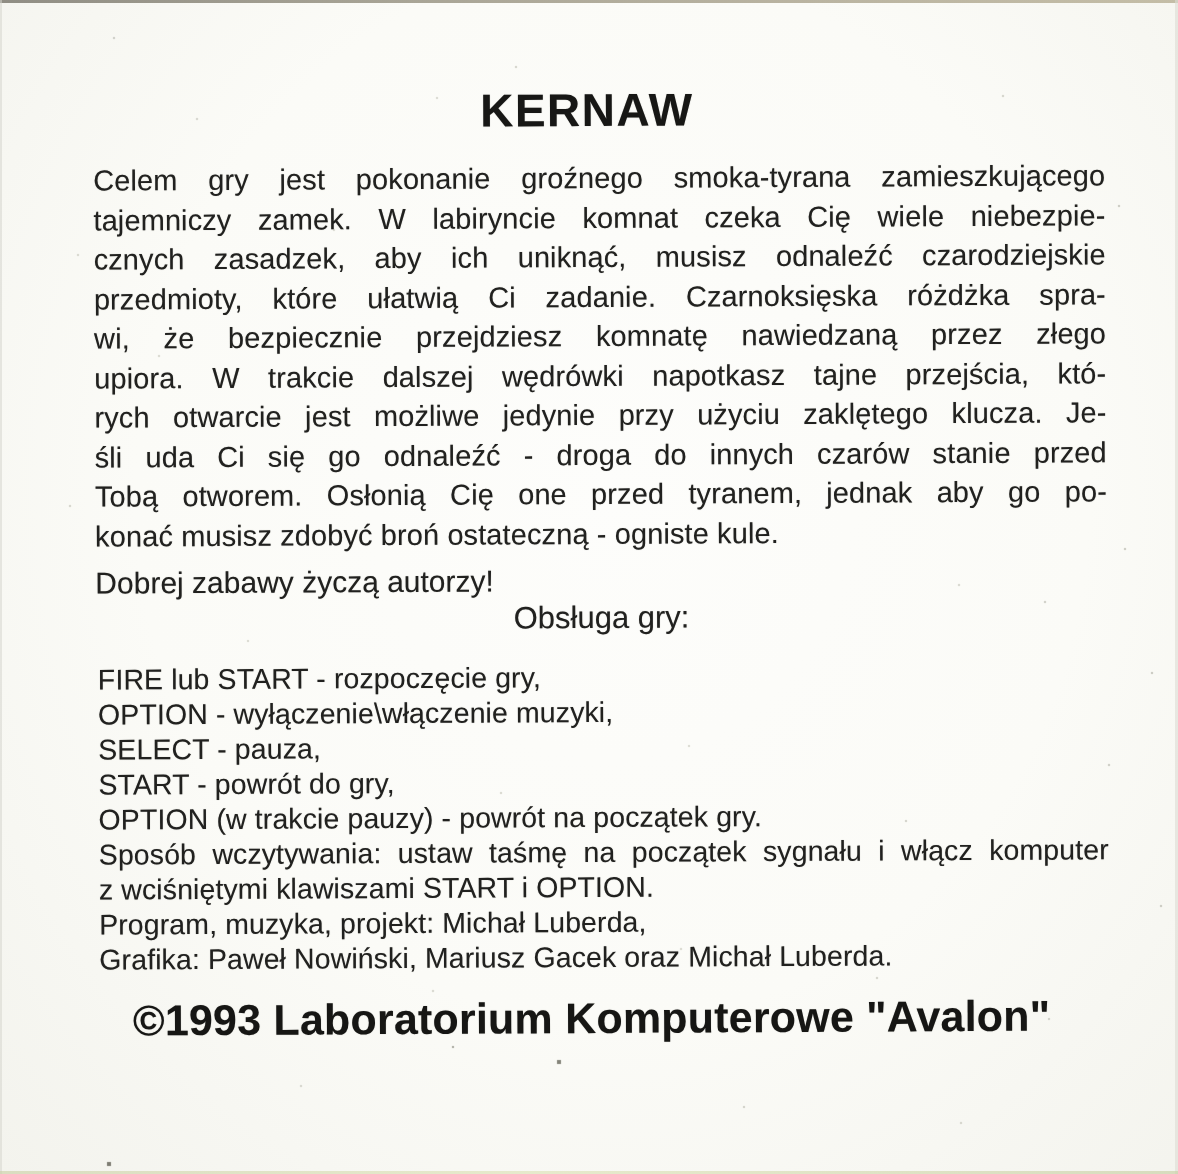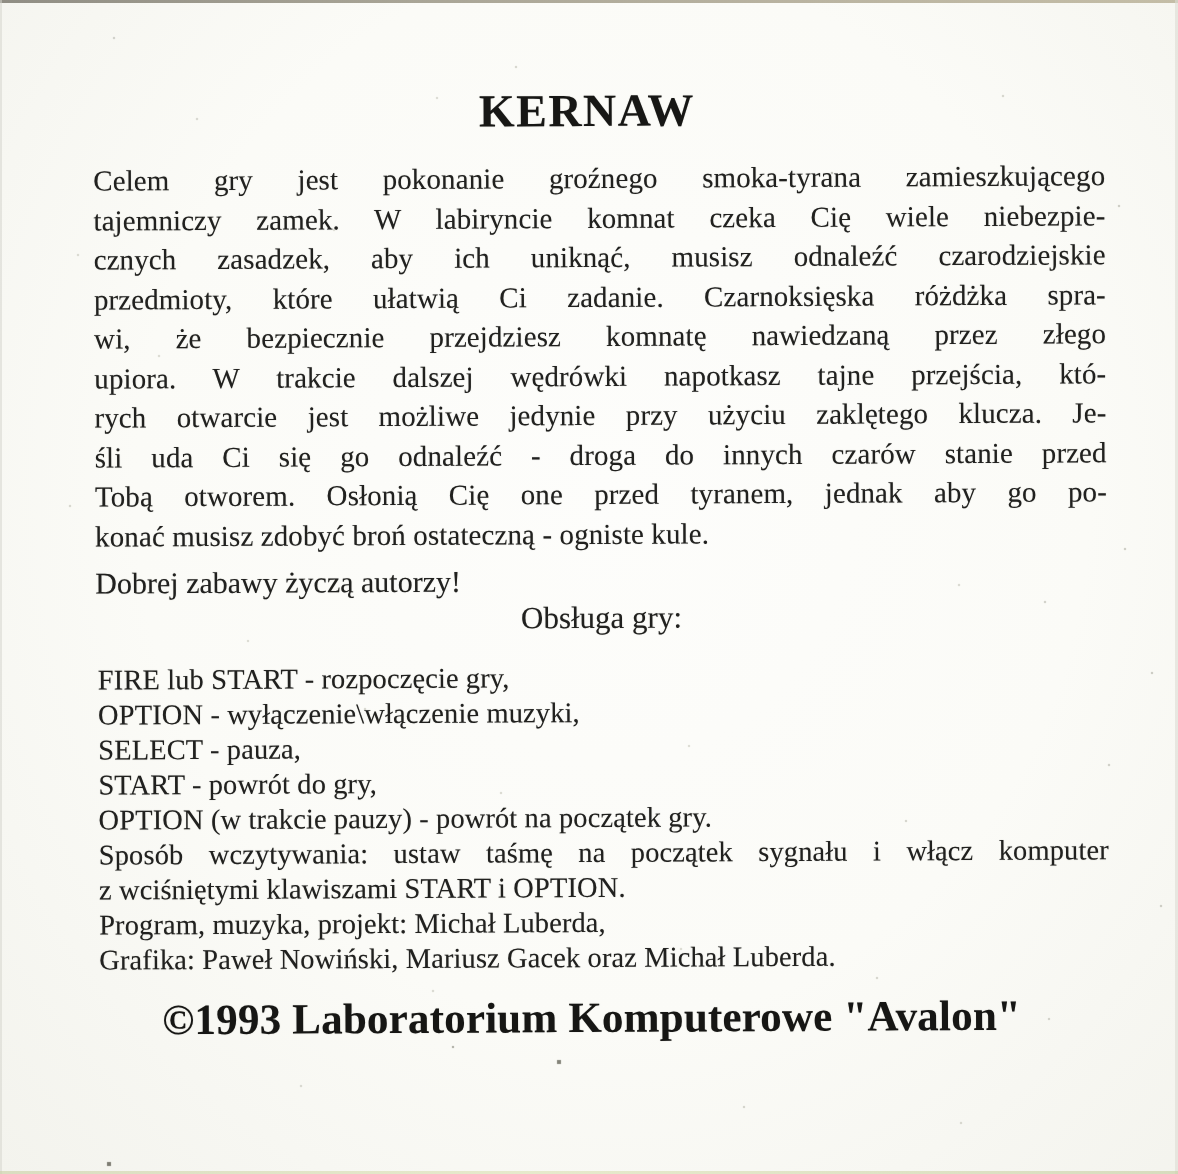--- a/index.html
+++ b/index.html
@@ -6,21 +6,20 @@
   body {
     width: 1178px; height: 1174px;
     font-family: "Liberation Sans", "DejaVu Sans", sans-serif;
     overflow: hidden;
   }
   .page {
     position: relative;
     width: 1178px; height: 1174px;
     background: radial-gradient(ellipse at 52% 42%, #fdfdfb 0%, #fbfbf7 55%, #f3f3ed 100%);
     overflow: hidden;
-    font-family: Liberation Serif, serif;
   }
   .content {
     position: absolute; left: 0; top: 0; width: 1178px;
     transform: rotate(-0.3deg);
     transform-origin: 50% 50%;
     color: #21211f;
     text-shadow: 0 0 1px rgba(45,45,40,0.35);
   }
   .title {
     margin: 84px 0 0 0;

